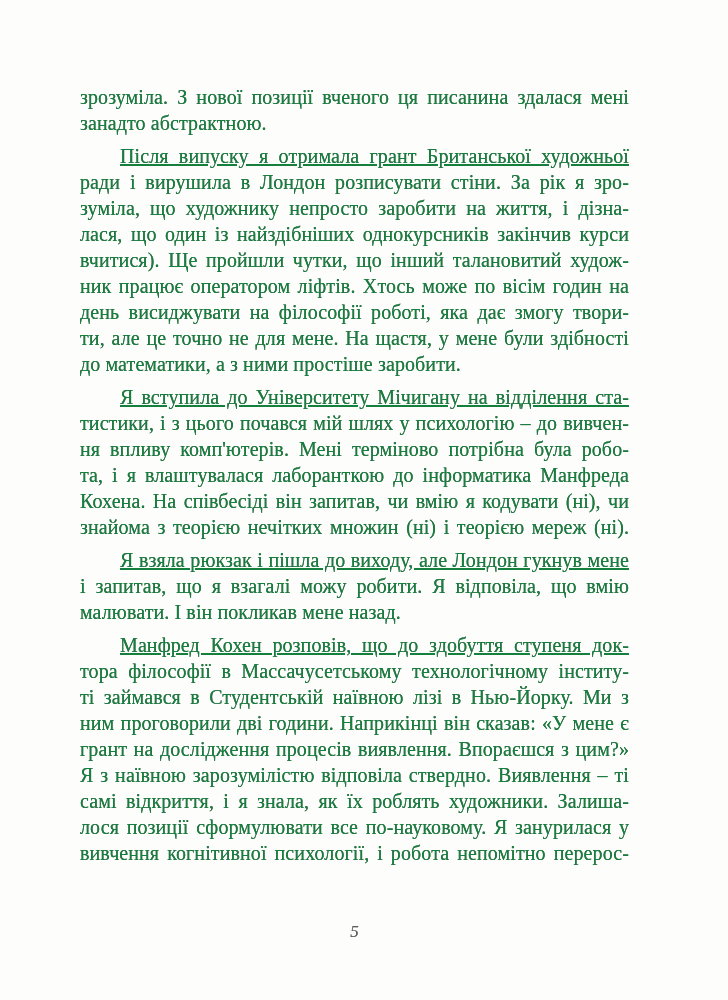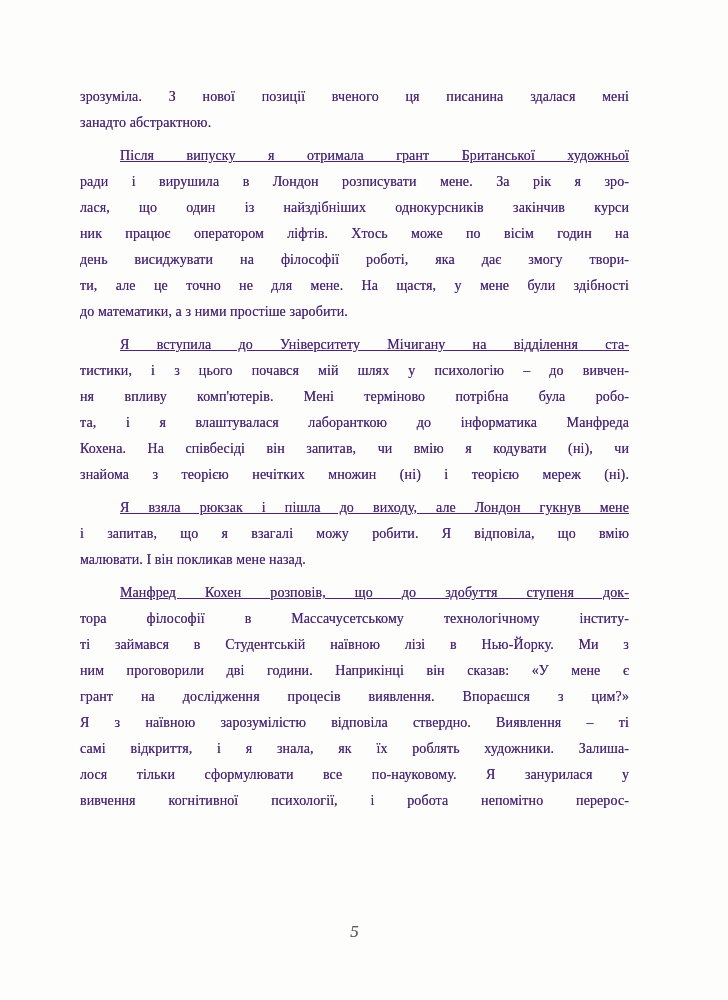--- a/index.html
+++ b/index.html
@@ -20,23 +20,23 @@
     inset: 0;
     background:
       radial-gradient(120% 100% at 50% 45%, rgba(255,255,255,0) 70%, rgba(120,120,120,0.06) 100%);
     pointer-events: none;
   }
   .text-block {
     position: absolute;
     left: 80px;
     top: 84px;
     width: 549px;
-    font-size: 14px;
+    font-size: 20px;
     line-height: 26px;
-    color: #4c1d95;
+    color: #15803d;
     text-shadow: 0 0 0.6px rgba(40,40,40,0.75); 
     letter-spacing: 0.1px;
   }
   .para {
     margin: 0 0 7px 0;
   }
   .para:last-child {
     margin-bottom: 16px;
   }
   .line {
@@ -71,22 +71,24 @@
 
 <div class="text-block">
 
   <div class="para">
     <div class="line">зрозуміла. З нової позиції вченого ця писанина здалася мені</div>
     <div class="line endline">занадто абстрактною.</div>
   </div>
 
   <div class="para">
     <div class="line first">Після випуску я отримала грант Британської художньої</div>
-    <div class="line">ради і вирушила в Лондон розписувати мене. За рік я зро-</div>
+    <div class="line">ради і вирушила в Лондон розписувати стіни. За рік я зро-</div>
+    <div class="line">зуміла, що художнику непросто заробити на життя, і дізна-</div>
     <div class="line">лася, що один із найздібніших однокурсників закінчив курси</div>
+    <div class="line">вчитися). Ще пройшли чутки, що інший талановитий худож-</div>
     <div class="line">ник працює оператором ліфтів. Хтось може по вісім годин на</div>
     <div class="line">день висиджувати на філософії роботі, яка дає змогу твори-</div>
     <div class="line">ти, але це точно не для мене. На щастя, у мене були здібності</div>
     <div class="line endline">до математики, а з ними простіше заробити.</div>
   </div>
 
   <div class="para">
     <div class="line first">Я вступила до Університету Мічигану на відділення ста-</div>
     <div class="line">тистики, і з цього почався мій шлях у психологію – до вивчен-</div>
     <div class="line">ня впливу комп'ютерів. Мені терміново потрібна була робо-</div>
@@ -102,19 +104,19 @@
   </div>
 
   <div class="para">
     <div class="line first">Манфред Кохен розповів, що до здобуття ступеня док-</div>
     <div class="line">тора філософії в Массачусетському технологічному інститу-</div>
     <div class="line">ті займався в Студентській наївною лізі в Нью-Йорку. Ми з</div>
     <div class="line">ним проговорили дві години. Наприкінці він сказав: «У мене є</div>
     <div class="line">грант на дослідження процесів виявлення. Впораєшся з цим?»</div>
     <div class="line">Я з наївною зарозумілістю відповіла ствердно. Виявлення – ті</div>
     <div class="line">самі відкриття, і я знала, як їх роблять художники. Залиша-</div>
-    <div class="line">лося тільки сформулювати все по-науковому. Я занурилася у</div>
+    <div class="line">лося позиції сформулювати все по-науковому. Я занурилася у</div>
     <div class="line">вивчення когнітивної психології, і робота непомітно перерос-</div>
   </div>
 
 </div>
 
 <div class="folio">5</div>
 
 </body></html>

